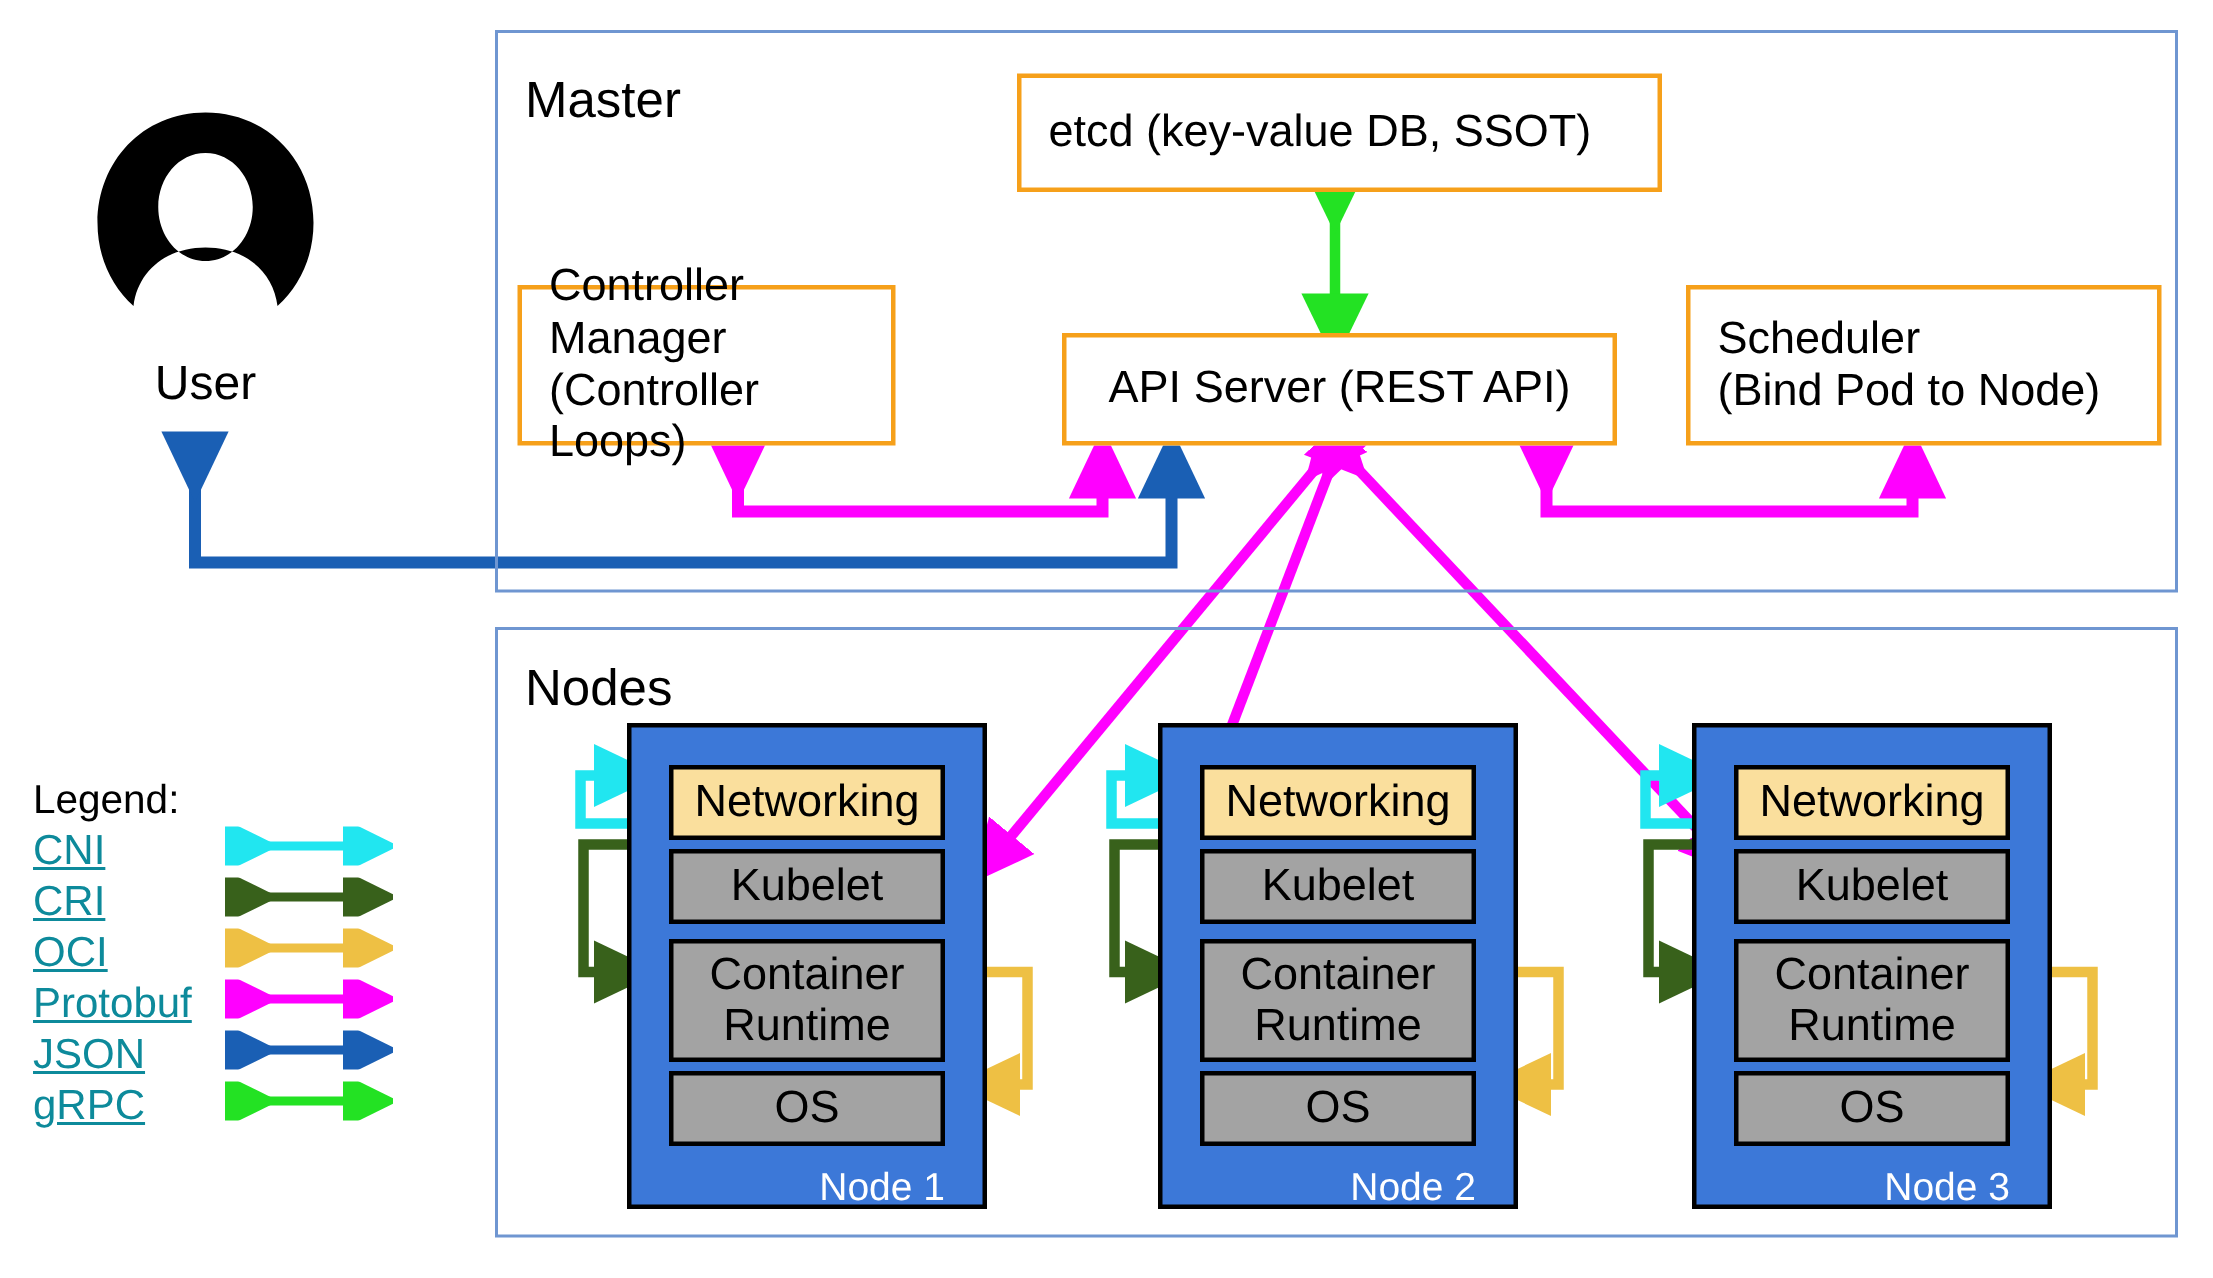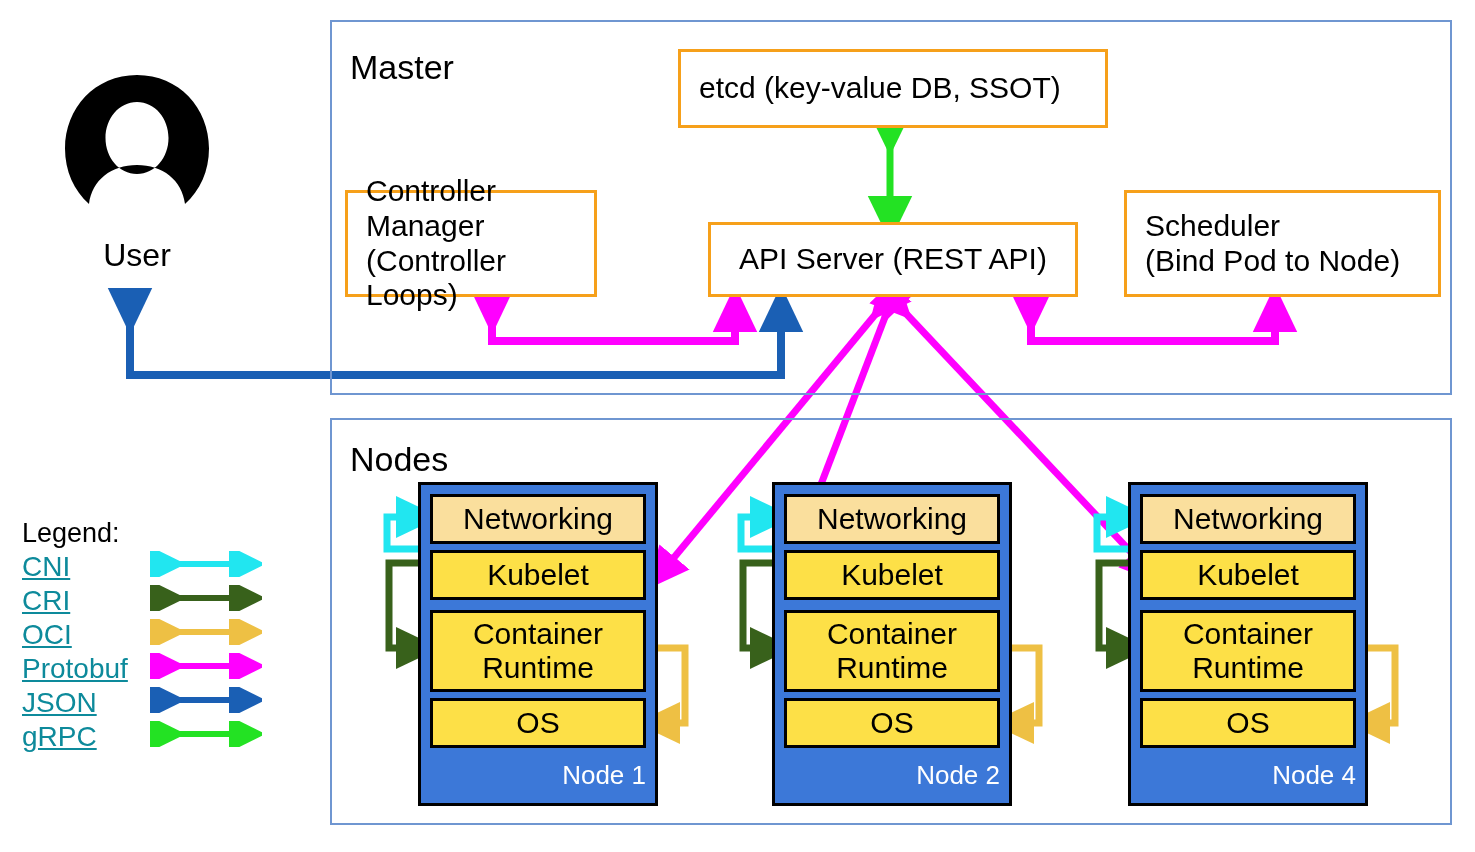--- a/index.html
+++ b/index.html
@@ -76,24 +76,24 @@
     font-size: 32px;
     color: #000;
   }
 
   
   .node {
     position: absolute;
     background: #3c78d8;
     border: 3px solid #000000;
     box-sizing: border-box;
-    padding: 9px;
+    padding: 25px;
   }
   .node-layer {
-    background: #fde047;
+    background: #a3a3a3;
     border: 3px solid #000000;
     box-sizing: border-box;
     display: flex;
     align-items: center;
     justify-content: center;
     text-align: center;
     font-size: 30px;
     color: #000;
     line-height: 1.12;
   }
@@ -303,21 +303,21 @@
     </div>
     <div class="gap-md"></div>
     <div class="node-layer" style="height:82px; flex-direction:column;">
       <span>Container</span>
       <span>Runtime</span>
     </div>
     <div class="gap-sm"></div>
     <div class="node-layer" style="height:50px;">
       <span>OS</span>
     </div>
-    <div class="node-label">Node 4</div>
+    <div class="node-label">Node 3</div>
   </div>
 
   <div id="legend">
     <div id="legend-title">Legend:</div>
     <div id="legend-rows">
         <div class="legend-row">
           <span class="legend-label" style="color: rgb(13, 138, 155);">CNI</span>
           <svg class="legend-arrow" viewBox="0 0 112 26">
             <defs>
               <marker id="lg0s" markerWidth="6.5" markerHeight="6.5" refX="2.9" refY="3.25" orient="auto" markerUnits="strokeWidth">

